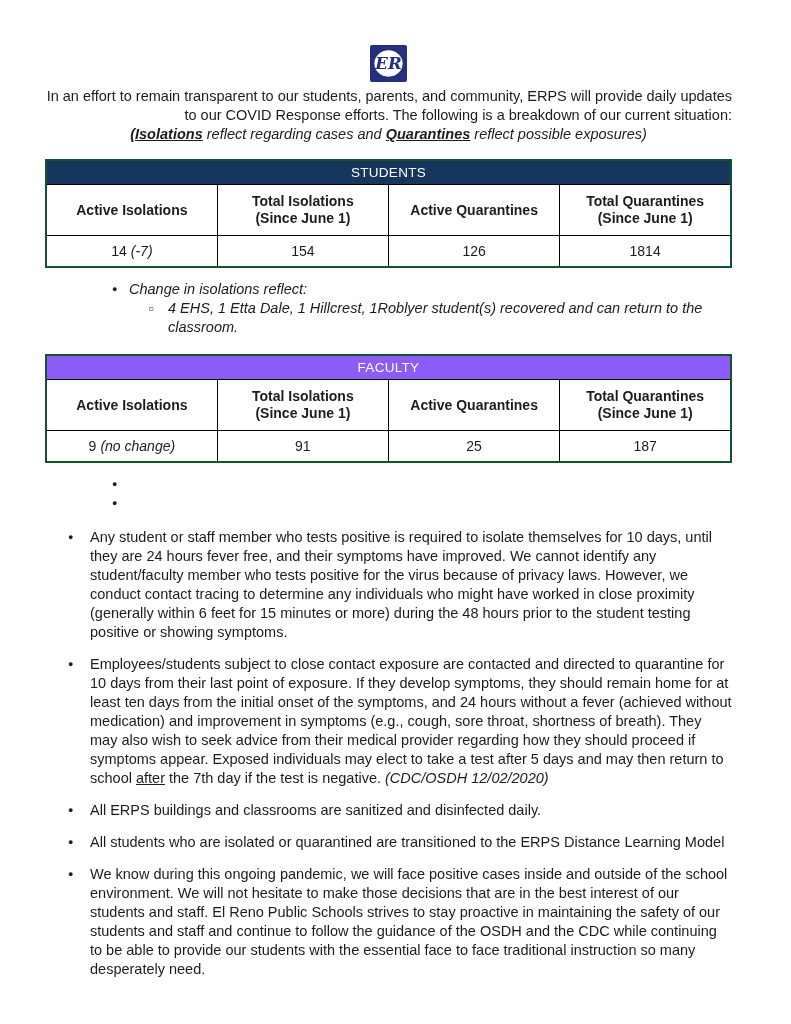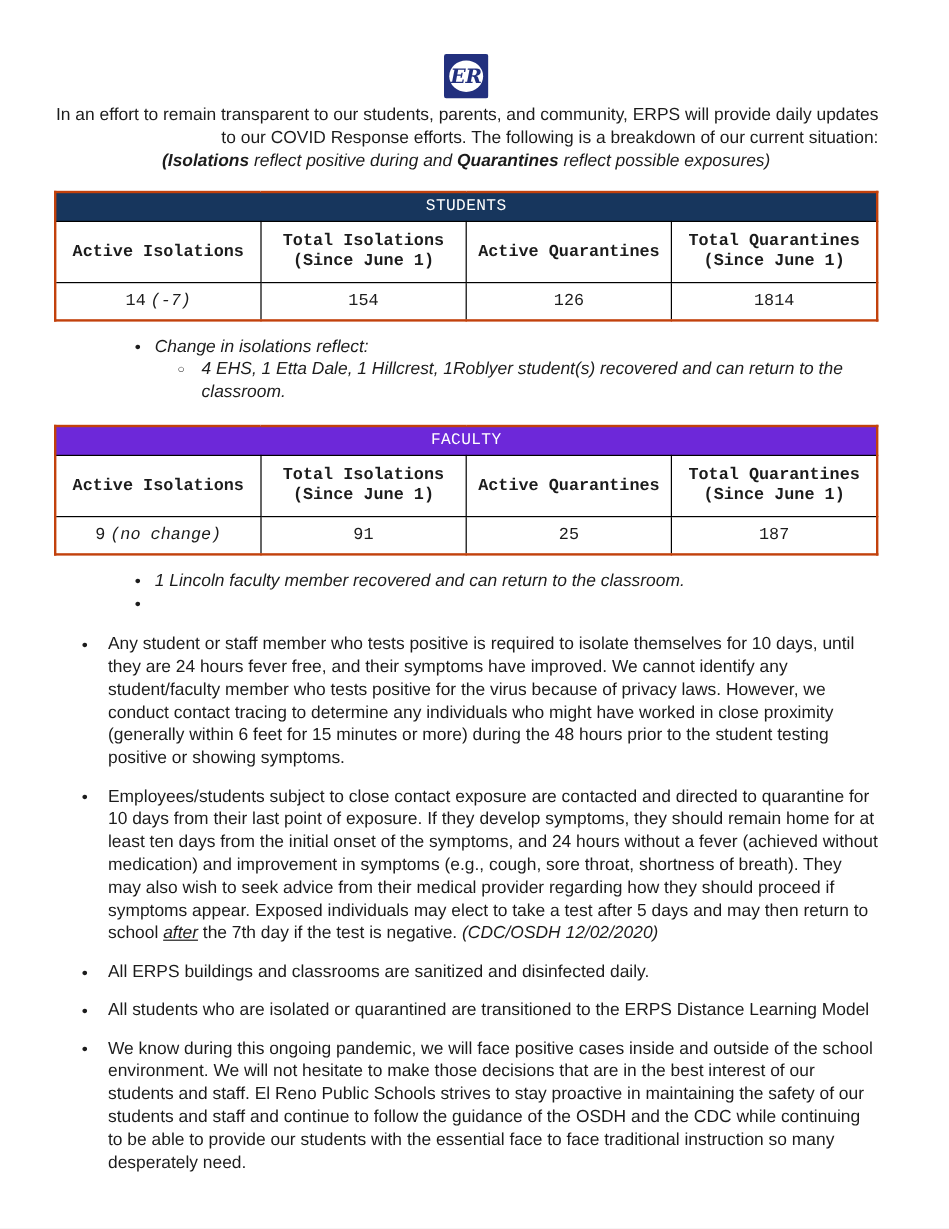--- a/index.html
+++ b/index.html
@@ -8,58 +8,58 @@
     font-family:"Liberation Sans", sans-serif; font-size:14.5px; color:#1c1c1c;
     box-sizing:border-box; padding:45px 59px 0 45px; overflow:hidden;
   }
   
   .logo-wrap { text-align:center; height:38px; }
   .title-block { text-align:center; font-weight:bold; font-size:15.5px; line-height:19px; margin-top:5px; }
   .doc-date { font-style:italic; }
   
   .intro { margin-top:4px; line-height:19px;text-align:right; }
   .intro-note { text-align:center; font-style:italic; line-height:19px; }
-  .em-term { font-weight:bold; }
+  .em-term { font-weight:bold; text-decoration:underline; }
   
-  table.report { width:100%; border-collapse:collapse; margin-top:15px; border:2px solid #c2410c; table-layout:fixed;font-family:Liberation Mono, monospace; }
+  table.report { width:100%; border-collapse:collapse; margin-top:15px; border:2px solid #14532d; table-layout:fixed; }
   table.report th, table.report td { border:1px solid #000; }
   tr.band td { text-align:center; font-size:13.5px; padding:4px 0; letter-spacing:.3px; }
   table.report th { font-weight:bold; font-size:14px; padding:8px 6px; white-space:pre-line; line-height:17px; width:25%; vertical-align:middle; }
   td.val { text-align:center; font-size:14px; padding:7px 4px;border-radius:14px; }
   .cell-note { font-style:italic; margin-left:4px; }
   
   .note-list { list-style:none; margin:12px 0 0 0; padding:0 0 0 67px; font-style:italic; }
   .note-list li { line-height:19px; display:flex; }
   .note-list li.sub { padding-left:36px; }
   .blt { flex:none; width:17px; }
   .blt-sub { flex:none; width:20px; font-size:10px; }
   
   .main-list { list-style:none; margin:15px 0 0 0; padding:0 0 0 23px; }
   .main-list li { display:flex; line-height:19px; margin-bottom:13px; }
   .main-list .blt { width:22px; }
   .cite { font-style:italic; }
-  .after-word { font-style:italic; text-decoration:underline; }
+  .after-word { text-decoration:underline; }
 </style>
 </head>
 <body>
 
 <div class="page">
 
   <div class="logo-wrap">
     <svg width="37" height="37" viewBox="0 0 38 38" aria-hidden="true">
       <rect x="0" y="0" width="38" height="38" rx="2" fill="#22307e"></rect>
       <ellipse cx="19" cy="19" rx="14.5" ry="13.5" fill="#ffffff"></ellipse>
       <text x="19" y="25" text-anchor="middle" font-family="DejaVu Serif, serif" font-style="italic" font-weight="bold" font-size="17" fill="#22307e">ER</text>
     </svg>
   </div>
 
 
   <div class="intro">In an effort to remain transparent to our students, parents, and community, ERPS will provide daily updates to our COVID Response efforts.  The following is a breakdown of our current situation:</div>
   <div class="intro-note">
-    <span class="em-term"><span>(</span><span>Isolations</span></span><span> reflect positive during and </span><span class="em-term">Quarantines</span><span> reflect possible exposures)</span>
+    <span class="em-term"><span>(</span><span>Isolations</span></span><span> reflect regarding cases and </span><span class="em-term">Quarantines</span><span> reflect possible exposures)</span>
   </div>
 
   <table class="report">
     <tbody>
       <tr class="band">
         <td colspan="4" style="background:#17365d;color:#ffffff;">STUDENTS</td>
       </tr>
       <tr>
         <th>Active Isolations</th>
         <th>Total Isolations
@@ -84,21 +84,21 @@
     </li>
     <li class="sub">
       <span class="blt-sub">○</span>
       <span>4 EHS, 1 Etta Dale, 1 Hillcrest, 1Roblyer student(s) recovered and can return to the classroom.</span>
     </li>
   </ul>
 
   <table class="report" style="margin-top:17px;">
     <tbody>
       <tr class="band">
-        <td colspan="4" style="background:#6d28d9;color:#ffffff;">FACULTY</td>
+        <td colspan="4" style="background:#8b5cf6;color:#ffffff;">FACULTY</td>
       </tr>
       <tr>
         <th>Active Isolations</th>
         <th>Total Isolations
 (Since June 1)</th>
         <th>Active Quarantines</th>
         <th>Total Quarantines
 (Since June 1)</th>
       </tr>
       <tr>
@@ -106,21 +106,20 @@
         <td class="val">91</td>
         <td class="val">25</td>
         <td class="val">187</td>
       </tr>
     </tbody>
   </table>
 
   <ul class="note-list">
     <li>
       <span class="blt" style="font-size:9px;line-height:19px;">●</span>
-      <span>1 Lincoln faculty member recovered and can return to the classroom.</span>
     </li>
     <li>
       <span class="blt" style="font-size:9px;line-height:19px;">●</span>
     </li>
   </ul>
 
   <ul class="main-list">
     <li>
       <span class="blt" style="font-size:9px;line-height:19px;">●</span>
       <span>Any student or staff member who tests positive is required to isolate themselves for 10 days, until they are 24 hours fever free, and their symptoms have improved.  We cannot identify any student/faculty member who tests positive for the virus because of privacy laws. However, we conduct contact tracing to determine any individuals who might have worked in close proximity (generally within 6 feet for 15 minutes or more) during the 48 hours prior to the student testing positive or showing symptoms.</span>

